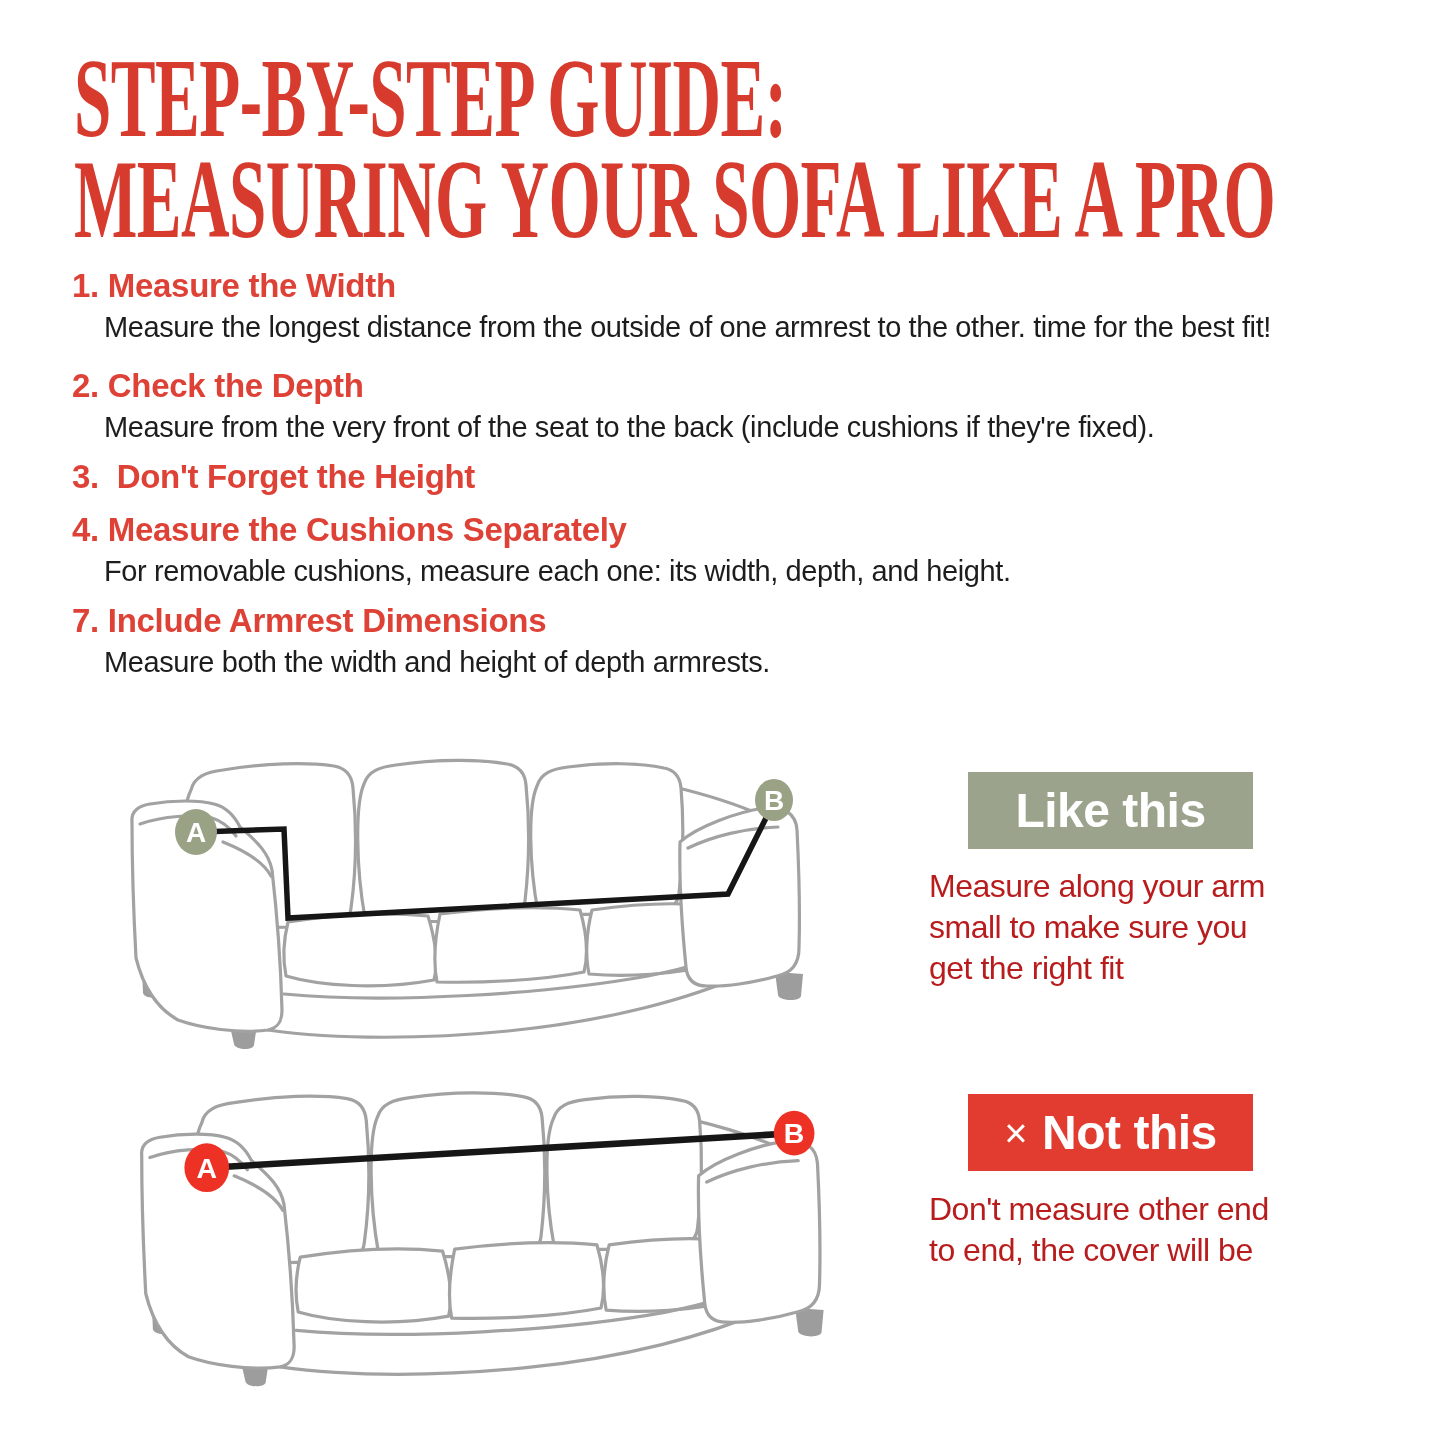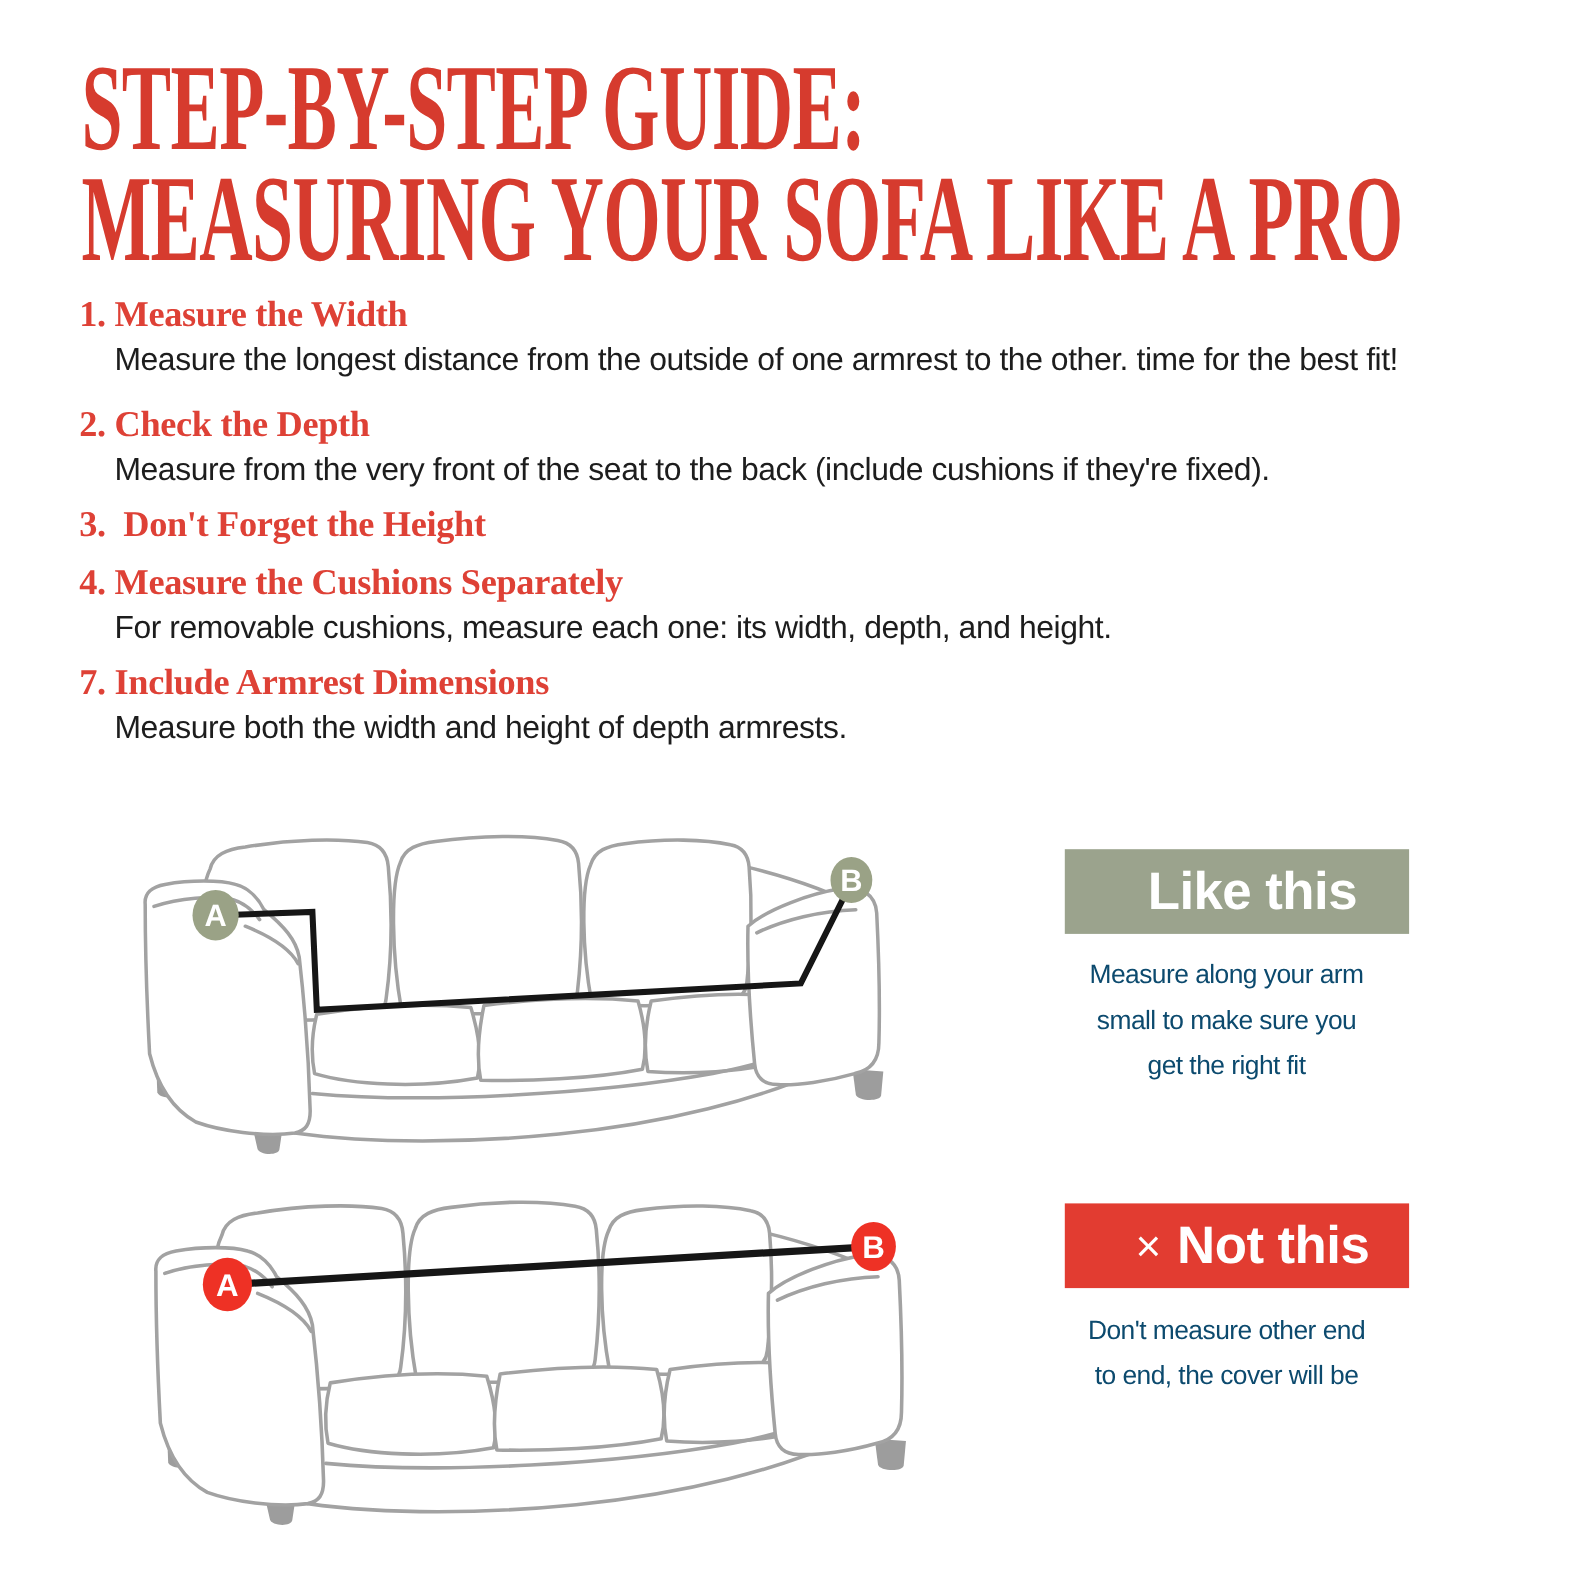--- a/index.html
+++ b/index.html
@@ -14,39 +14,39 @@
     font-size:112px;line-height:0.9;letter-spacing:-1px;
     color:#d63b2e;white-space:nowrap;
     transform:scaleX(0.60);transform-origin:left top;
   }
   
   .steps{position:absolute;left:72px;top:266px;width:1340px;}
   .step{margin-bottom:13px;}
   .step.first{margin-bottom:22px;}
   .step-heading{
     color:#de4136;font-size:33px;font-weight:700;line-height:40px;
-    letter-spacing:-0.3px;white-space:pre-wrap;font-family:Liberation Serif, serif;
+    letter-spacing:-0.3px;white-space:pre-wrap;
   }
   .step-body{
     color:#1d1d1d;font-size:29px;line-height:34px;margin-top:4px;
     letter-spacing:-0.4px;
     margin-left:32px;
   }
   
   .badge{
     position:absolute;width:285px;height:77px;
     display:flex;align-items:center;justify-content:center;
-    color:#ffffff;font-weight:700;font-size:48px;letter-spacing:-0.5px;padding-left:28px;
+    color:#ffffff;font-weight:700;font-size:48px;letter-spacing:-0.5px;
   }
   .badge-like{left:968px;top:772px;background:#9ba38d;}
   .badge-not{left:968px;top:1094px;background:#e23c31;}
   .x-mark{font-weight:400;font-size:40px;margin-right:15px;position:relative;top:1px;}
   .caption{
-    position:absolute;width:372px;text-align:center;
-    color:#0c4a6e;font-size:24px;line-height:41px;letter-spacing:-0.5px;
+    position:absolute;width:372px;
+    color:#b91c1c;font-size:32px;line-height:41px;letter-spacing:-0.5px;
   }
   .caption-like{left:929px;top:866px;}
   .caption-not{left:929px;top:1189px;}
   
   .sofa{position:absolute;}
   .sofa-good{left:88px;top:742px;width:740px;height:340px;}
   .sofa-bad{left:97px;top:1074px;width:752px;height:346px;}
   .marker-label{
     font-family:"Liberation Sans",sans-serif;font-weight:700;font-size:28px;
     fill:#ffffff;text-anchor:middle;

